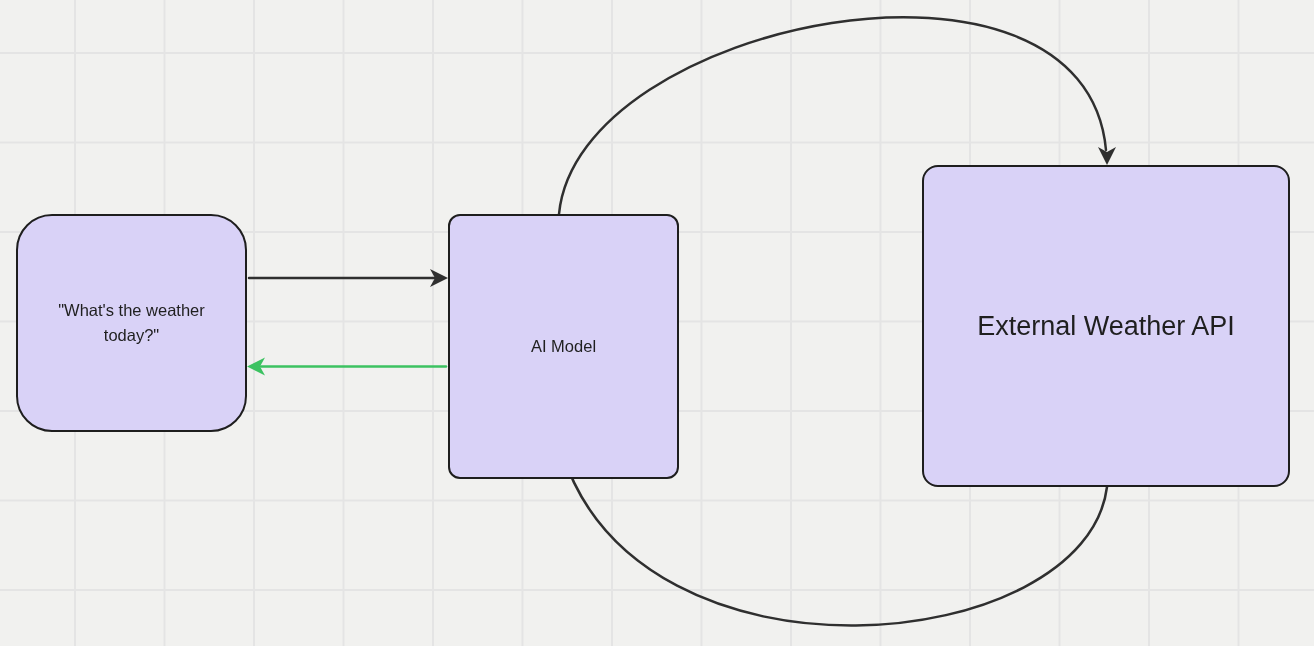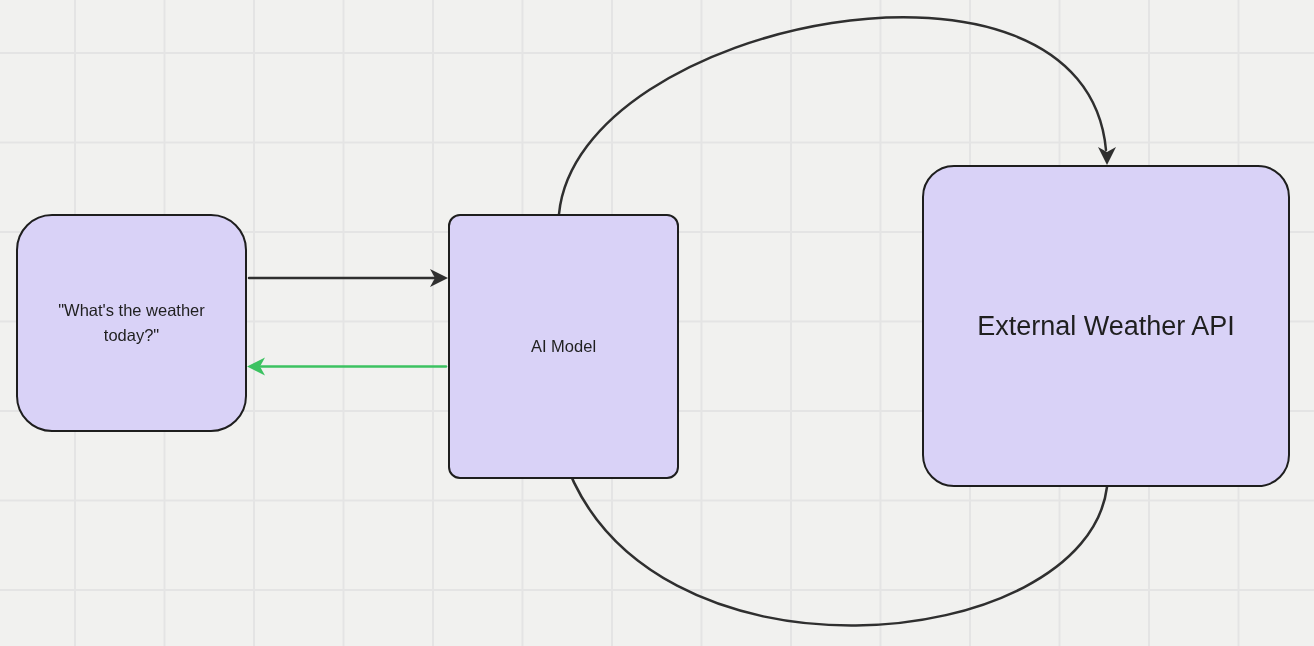--- a/index.html
+++ b/index.html
@@ -48,21 +48,21 @@
     left: 448px; top: 214px;
     width: 231px; height: 265px;
     border-radius: 12px;
     font-size: 16.5px;
     line-height: 25px;
   }
 
   #node-external-api {
     left: 922px; top: 165px;
     width: 368px; height: 322px;
-    border-radius: 32px;
+    border-radius: 16px;
     font-size: 27px;
   }
 
   .edge-line { fill: none; stroke-width: 2.5; stroke-linecap: round; }
 </style>
 </head>
 <body>
 
 <div class="canvas">
 

